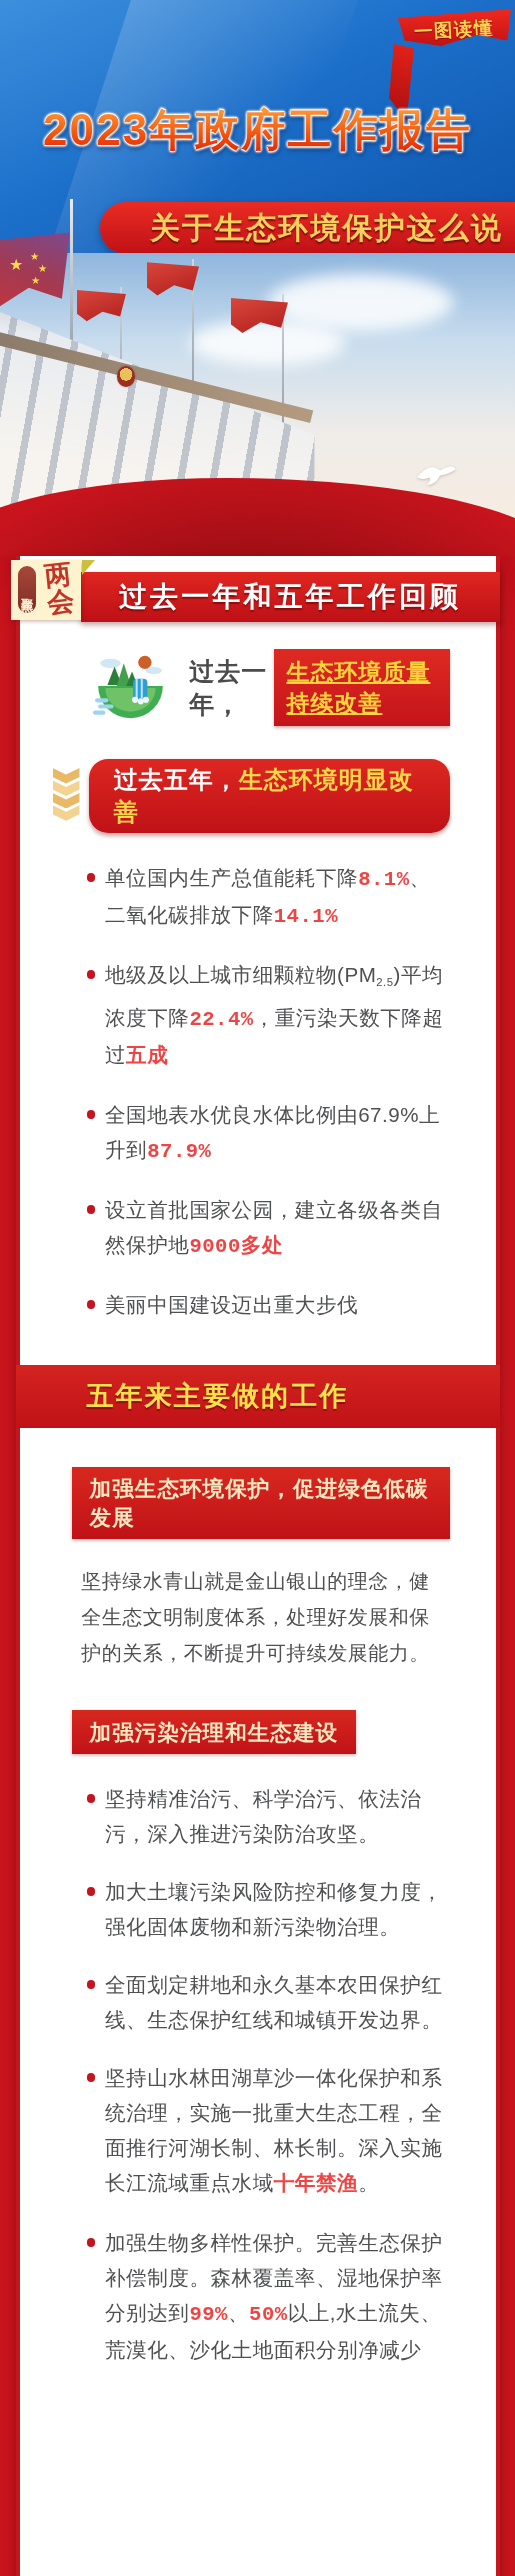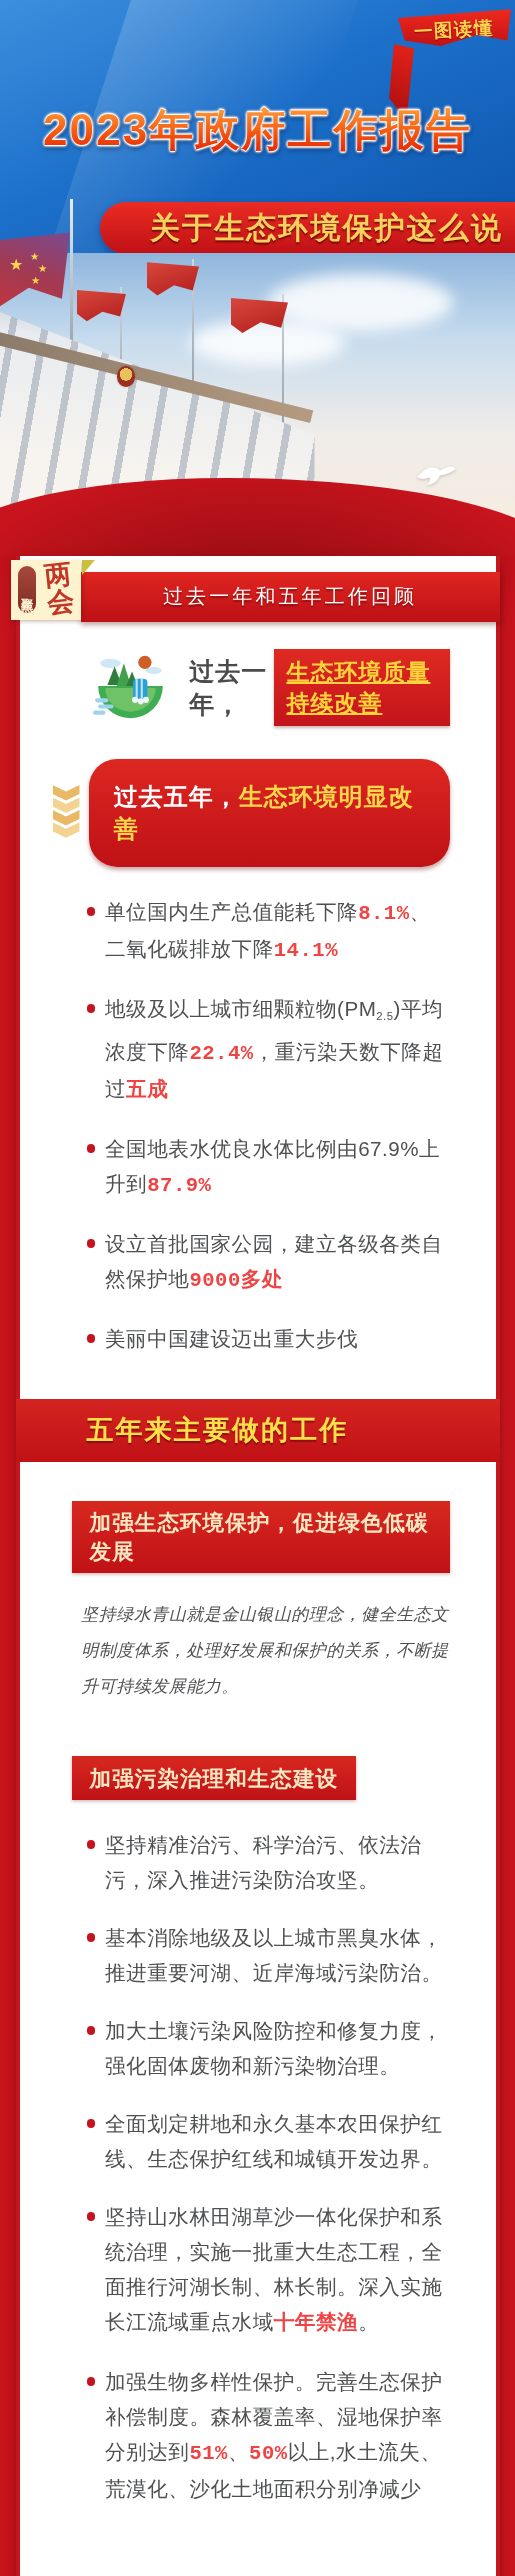--- a/index.html
+++ b/index.html
@@ -74,21 +74,21 @@
     padding:0 15.5px 18.5px;position:relative;}
   .card{position:relative;background:#ffffff;border:4.1px solid #c4161f;border-top:none;
     box-shadow:0 5.2px 11.3px rgba(60,0,0,.35);}
   .card1{min-height:2391px;}
 
   .head-row{position:relative;height:66px;}
   .head-banner{position:absolute;left:61px;right:-4.1px;top:15.5px;height:50px;
     background:linear-gradient(180deg,#e02620,#bd1016);
     display:flex;align-items:center;justify-content:center;
     box-shadow:0 2.6px 5.2px rgba(80,0,0,.35);}
-  .head-banner span{color:#ffffff;font-size:20px;font-weight:400;letter-spacing:3.1px;
+  .head-banner span{color:#ffffff;font-size:28px;font-weight:700;letter-spacing:3.1px;
     text-shadow:0 1.5px 1.5px rgba(70,0,0,.5);}
   .badge{position:absolute;left:-8.2px;top:4.1px;width:70px;height:60px;
     background:#fdf4cf;box-shadow:1px 2.1px 4.1px rgba(80,20,0,.35);z-index:3;}
   .badge-fold{position:absolute;right:-13.4px;top:0;width:0;height:0;
     border-top:15.5px solid #cdbf3e;border-right:13.4px solid transparent;}
   .badge-pill{position:absolute;left:6.2px;top:6.2px;width:18.5px;height:47px;border-radius:9.3px;
     background:linear-gradient(180deg,#a8473b,#7e2d24);display:flex;align-items:center;justify-content:center;}
   .badge-pill span{writing-mode:vertical-rl;color:#fdf0d2;font-size:12.4px;font-weight:bold;letter-spacing:2.1px;}
   .badge-cal{position:absolute;left:29px;top:2.1px;width:39px;height:56px;
     font-family:"Liberation Serif","DejaVu Serif",serif;color:#c23527;
@@ -102,22 +102,22 @@
   .pastyear-hl{margin-left:3.1px;background:linear-gradient(180deg,#df2a22,#c4141b);
     color:#ffd43b;font-size:23px;font-weight:900;letter-spacing:1px;
     padding:7.2px 12.4px;box-shadow:0 2.1px 3.1px rgba(100,0,0,.3);text-decoration:underline;}
 
   .pill-row{display:flex;align-items:center;margin:33px 0 0 -34px;}
   .chevrons{display:flex;flex-direction:column;margin-right:9.3px;}
   .chevrons i{width:27px;height:15.5px;margin-top:-3.1px;
     clip-path:polygon(0 0,50% 42%,100% 0,100% 58%,50% 100%,0 58%);}
   .chevrons i:nth-child(odd){background:#e9b966;}
   .chevrons i:nth-child(even){background:#f3d391;}
-  .pill{background:linear-gradient(180deg,#dd2721,#bf1117);border-radius:28px;
-    padding:22px 25px;box-shadow:0 2.6px 4.6px rgba(100,0,0,.35);}
+  .pill{background:linear-gradient(180deg,#dd2721,#bf1117);border-radius:19px;
+    padding:5px 25px;box-shadow:0 2.6px 4.6px rgba(100,0,0,.35);}
   .pill .w{color:#ffffff;font-size:24px;font-weight:900;letter-spacing:1px;}
   .pill .y{color:#ffd84a;font-size:24px;font-weight:900;letter-spacing:1px;}
 
   ul.bullets{list-style:none;margin:27px 0 0 0;padding:0;}
   ul.bullets li{position:relative;margin:0 0 23px 0;padding-left:18.5px;
     font-size:20.6px;line-height:35px;color:#4f5052;letter-spacing:0.5px;}
   ul.bullets li:before{content:"";position:absolute;left:0;top:13.4px;width:8.8px;height:8.8px;
     border-radius:50%;background:#c41420;}
   .hl-num{font-family:Liberation Mono, monospace;font-weight:bold;color:#ef4444;}
   .hl-sub{font-size:.55em;vertical-align:-0.35em;}
@@ -125,21 +125,21 @@
   .band{margin:43px -4.1px 0 -71px;padding-left:71px;height:63px;
     margin-right:-50px;background:linear-gradient(180deg,#d42420,#c01117);
     display:flex;align-items:center;}
   .band span{color:#ffe04a;font-size:27px;font-weight:900;letter-spacing:2.1px;
     text-shadow:0 1.5px 1px rgba(90,0,0,.5);}
 
   .hbox{display:inline-block;margin:39px 0 0 -14.4px;background:linear-gradient(180deg,#d7281f,#c01117);
     padding:7.2px 17.5px;box-shadow:0 2.1px 3.6px rgba(100,0,0,.3);}
   .hbox span{color:#f7e8c2;font-size:21.6px;font-weight:900;letter-spacing:1px;}
 
-  p.para{margin:24px 0 12px -5.2px;font-size:17px;line-height:36px;color:#4f5052;letter-spacing:0.5px;font-style:italic;}
+  p.para{margin:24px 0 0 -5.2px;font-size:20px;line-height:36px;color:#4f5052;letter-spacing:0.5px;}
 </style>
 </head>
 <body>
 
 <div class="page">
 
   <div class="hero">
     <div class="hero-ray"></div>
     <div class="flag-tail"></div>
     <div class="readme-flag">
@@ -247,25 +247,24 @@
         <div class="hbox">
           <span>加强生态环境保护，促进绿色低碳发展</span>
         </div>
         <p class="para">坚持绿水青山就是金山银山的理念，健全生态文明制度体系，处理好发展和保护的关系，不断提升可持续发展能力。</p>
 
         <div class="hbox">
           <span>加强污染治理和生态建设</span>
         </div>
         <ul class="bullets">
           <li><span>坚持精准治污、科学治污、依法治污，深入推进污染防治攻坚。</span></li>
-          <li><span>基本消除地级及以上城市黑臭水体，推进重要河湖、近岸海域污染防治。</span></li>
           <li><span>加大土壤污染风险防控和修复力度，强化固体废物和新污染物治理。</span></li>
           <li><span>全面划定耕地和永久基本农田保护红线、生态保护红线和城镇开发边界。</span></li>
           <li><span>坚持山水林田湖草沙一体化保护和系统治理，实施一批重大生态工程，全面推行河湖长制、林长制。深入实施长江流域重点水域</span><span class="hl-num">十年禁渔</span><span>。</span></li>
-          <li><span>加强生物多样性保护。完善生态保护补偿制度。森林覆盖率、湿地保护率分别达到</span><span class="hl-num">51%</span><span>、</span><span class="hl-num">50%</span><span>以上,水土流失、荒漠化、沙化土地面积分别净减少</span></li>
+          <li><span>加强生物多样性保护。完善生态保护补偿制度。森林覆盖率、湿地保护率分别达到</span><span class="hl-num">99%</span><span>、</span><span class="hl-num">50%</span><span>以上,水土流失、荒漠化、沙化土地面积分别净减少</span></li>
         </ul>
 
         
         
 
       </div>
     </div>
 
   </div>
 </div>

